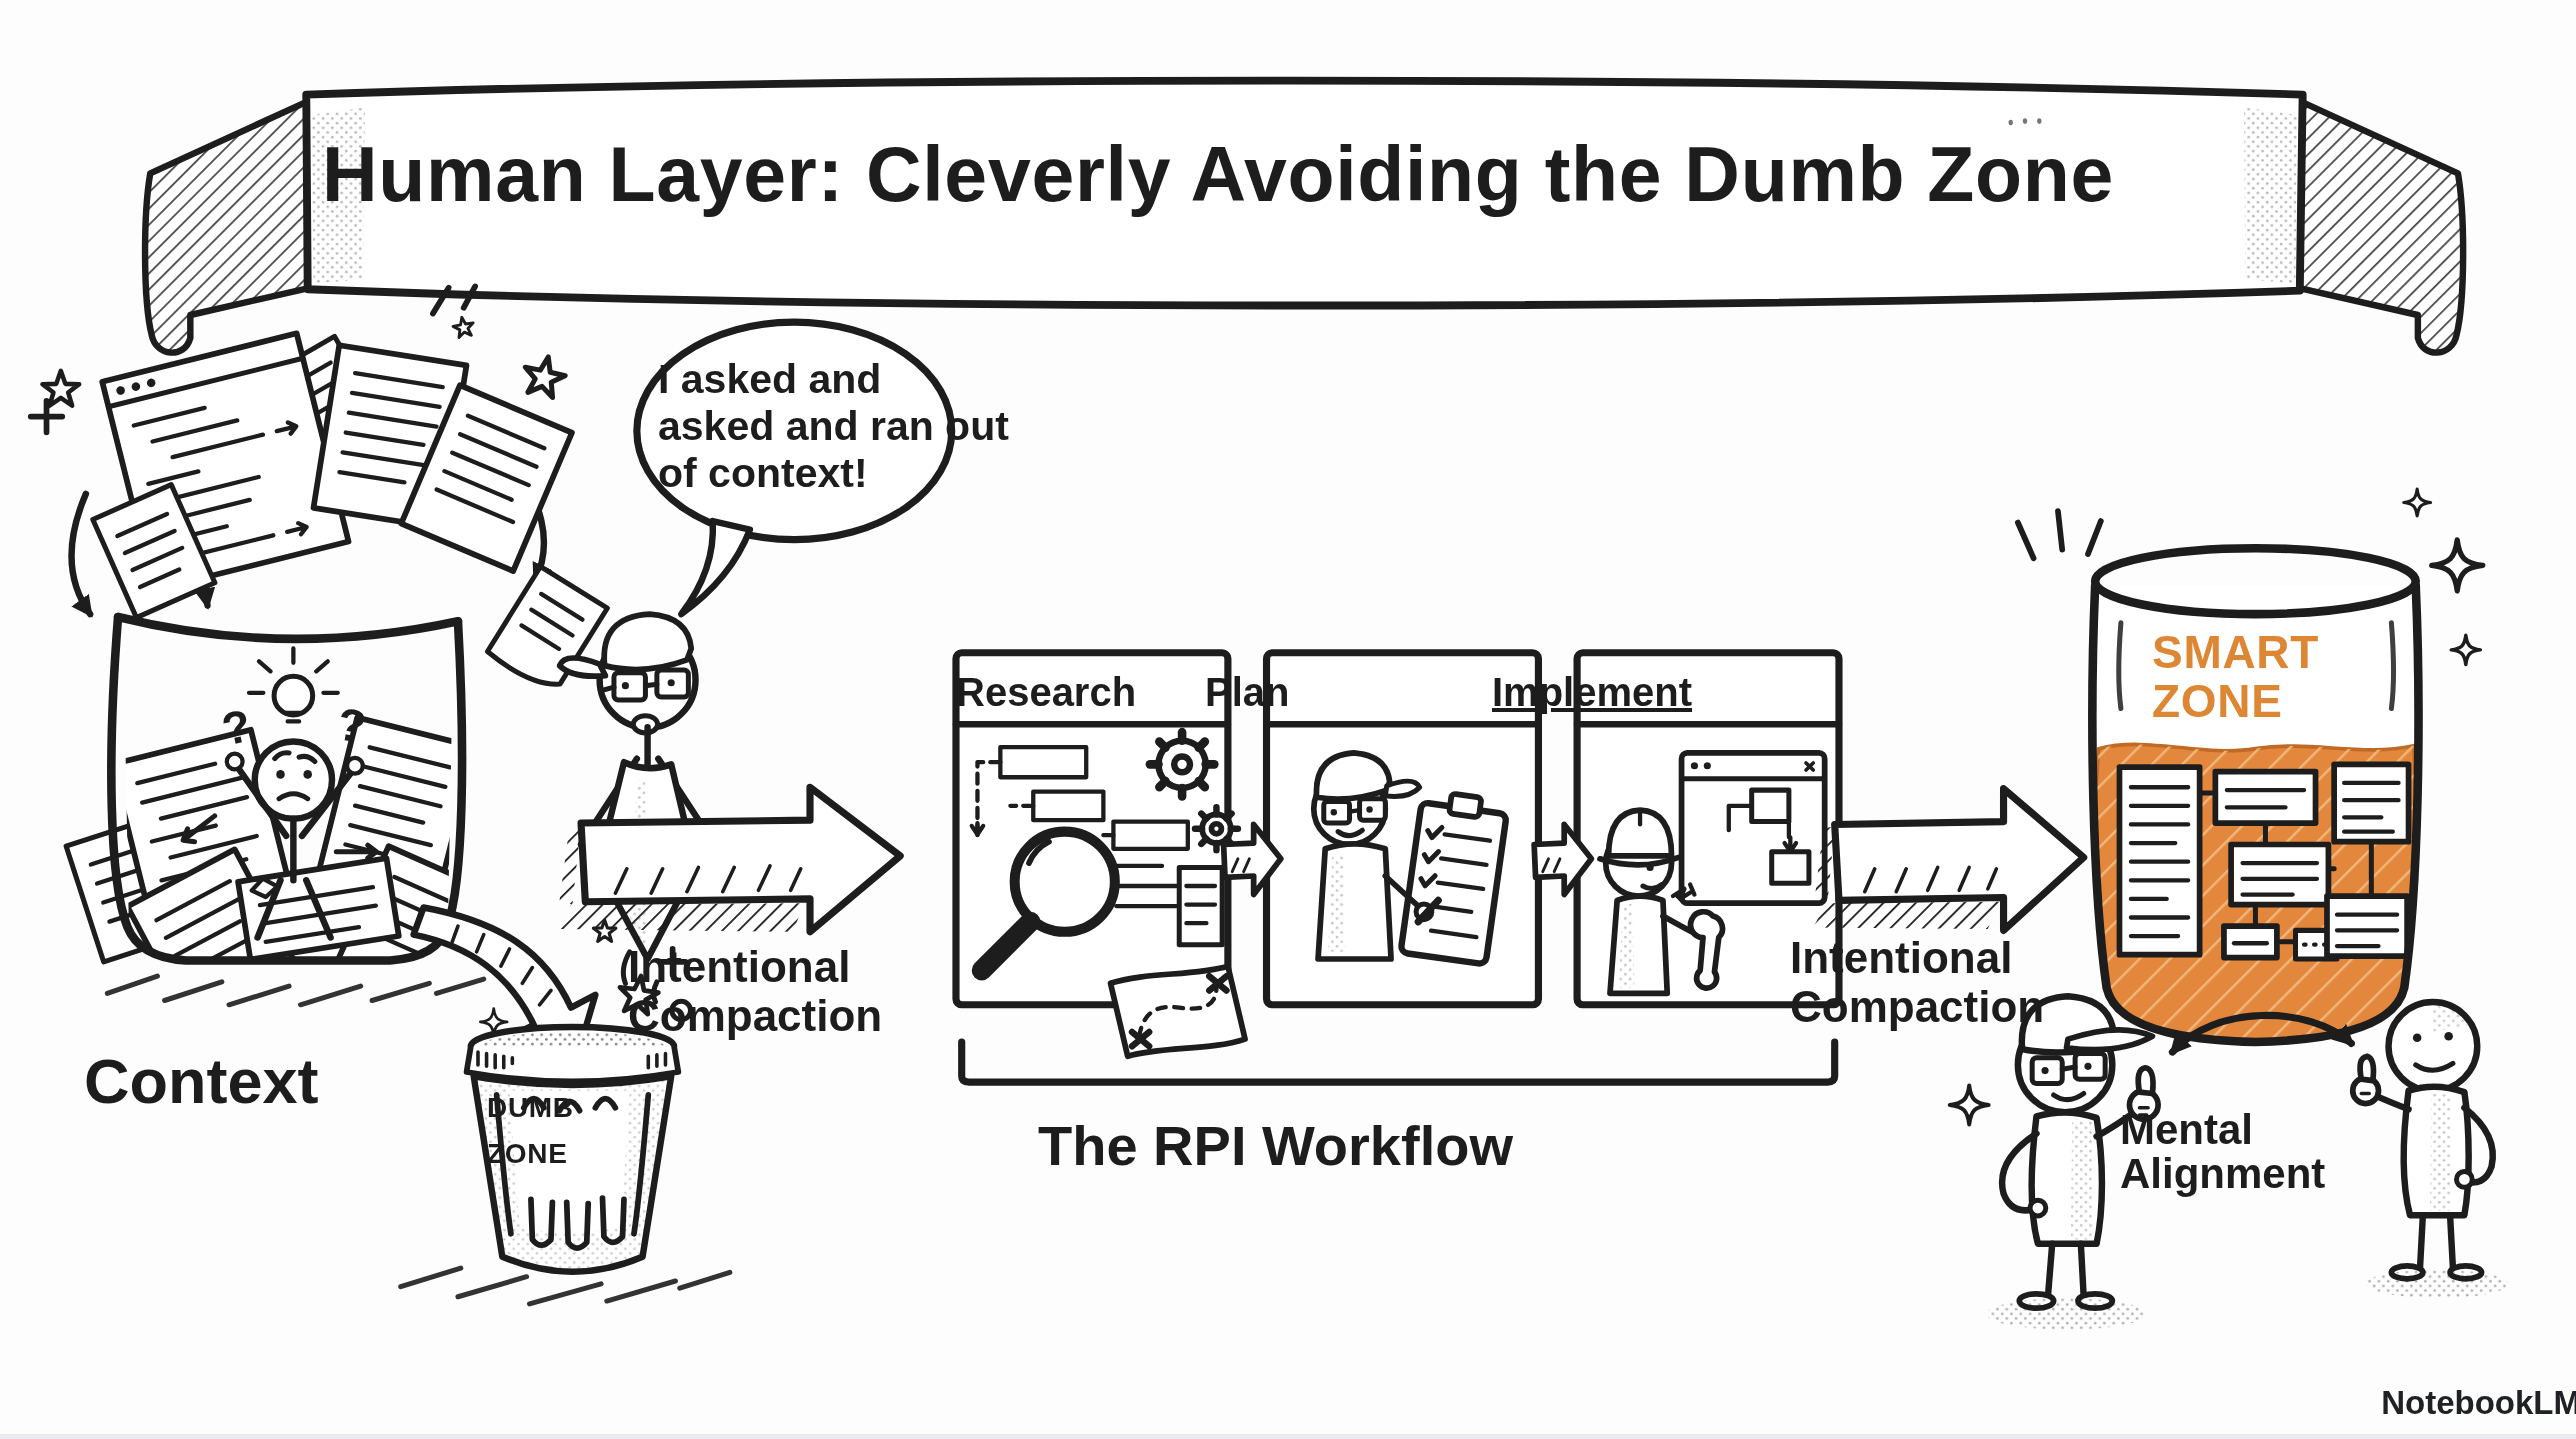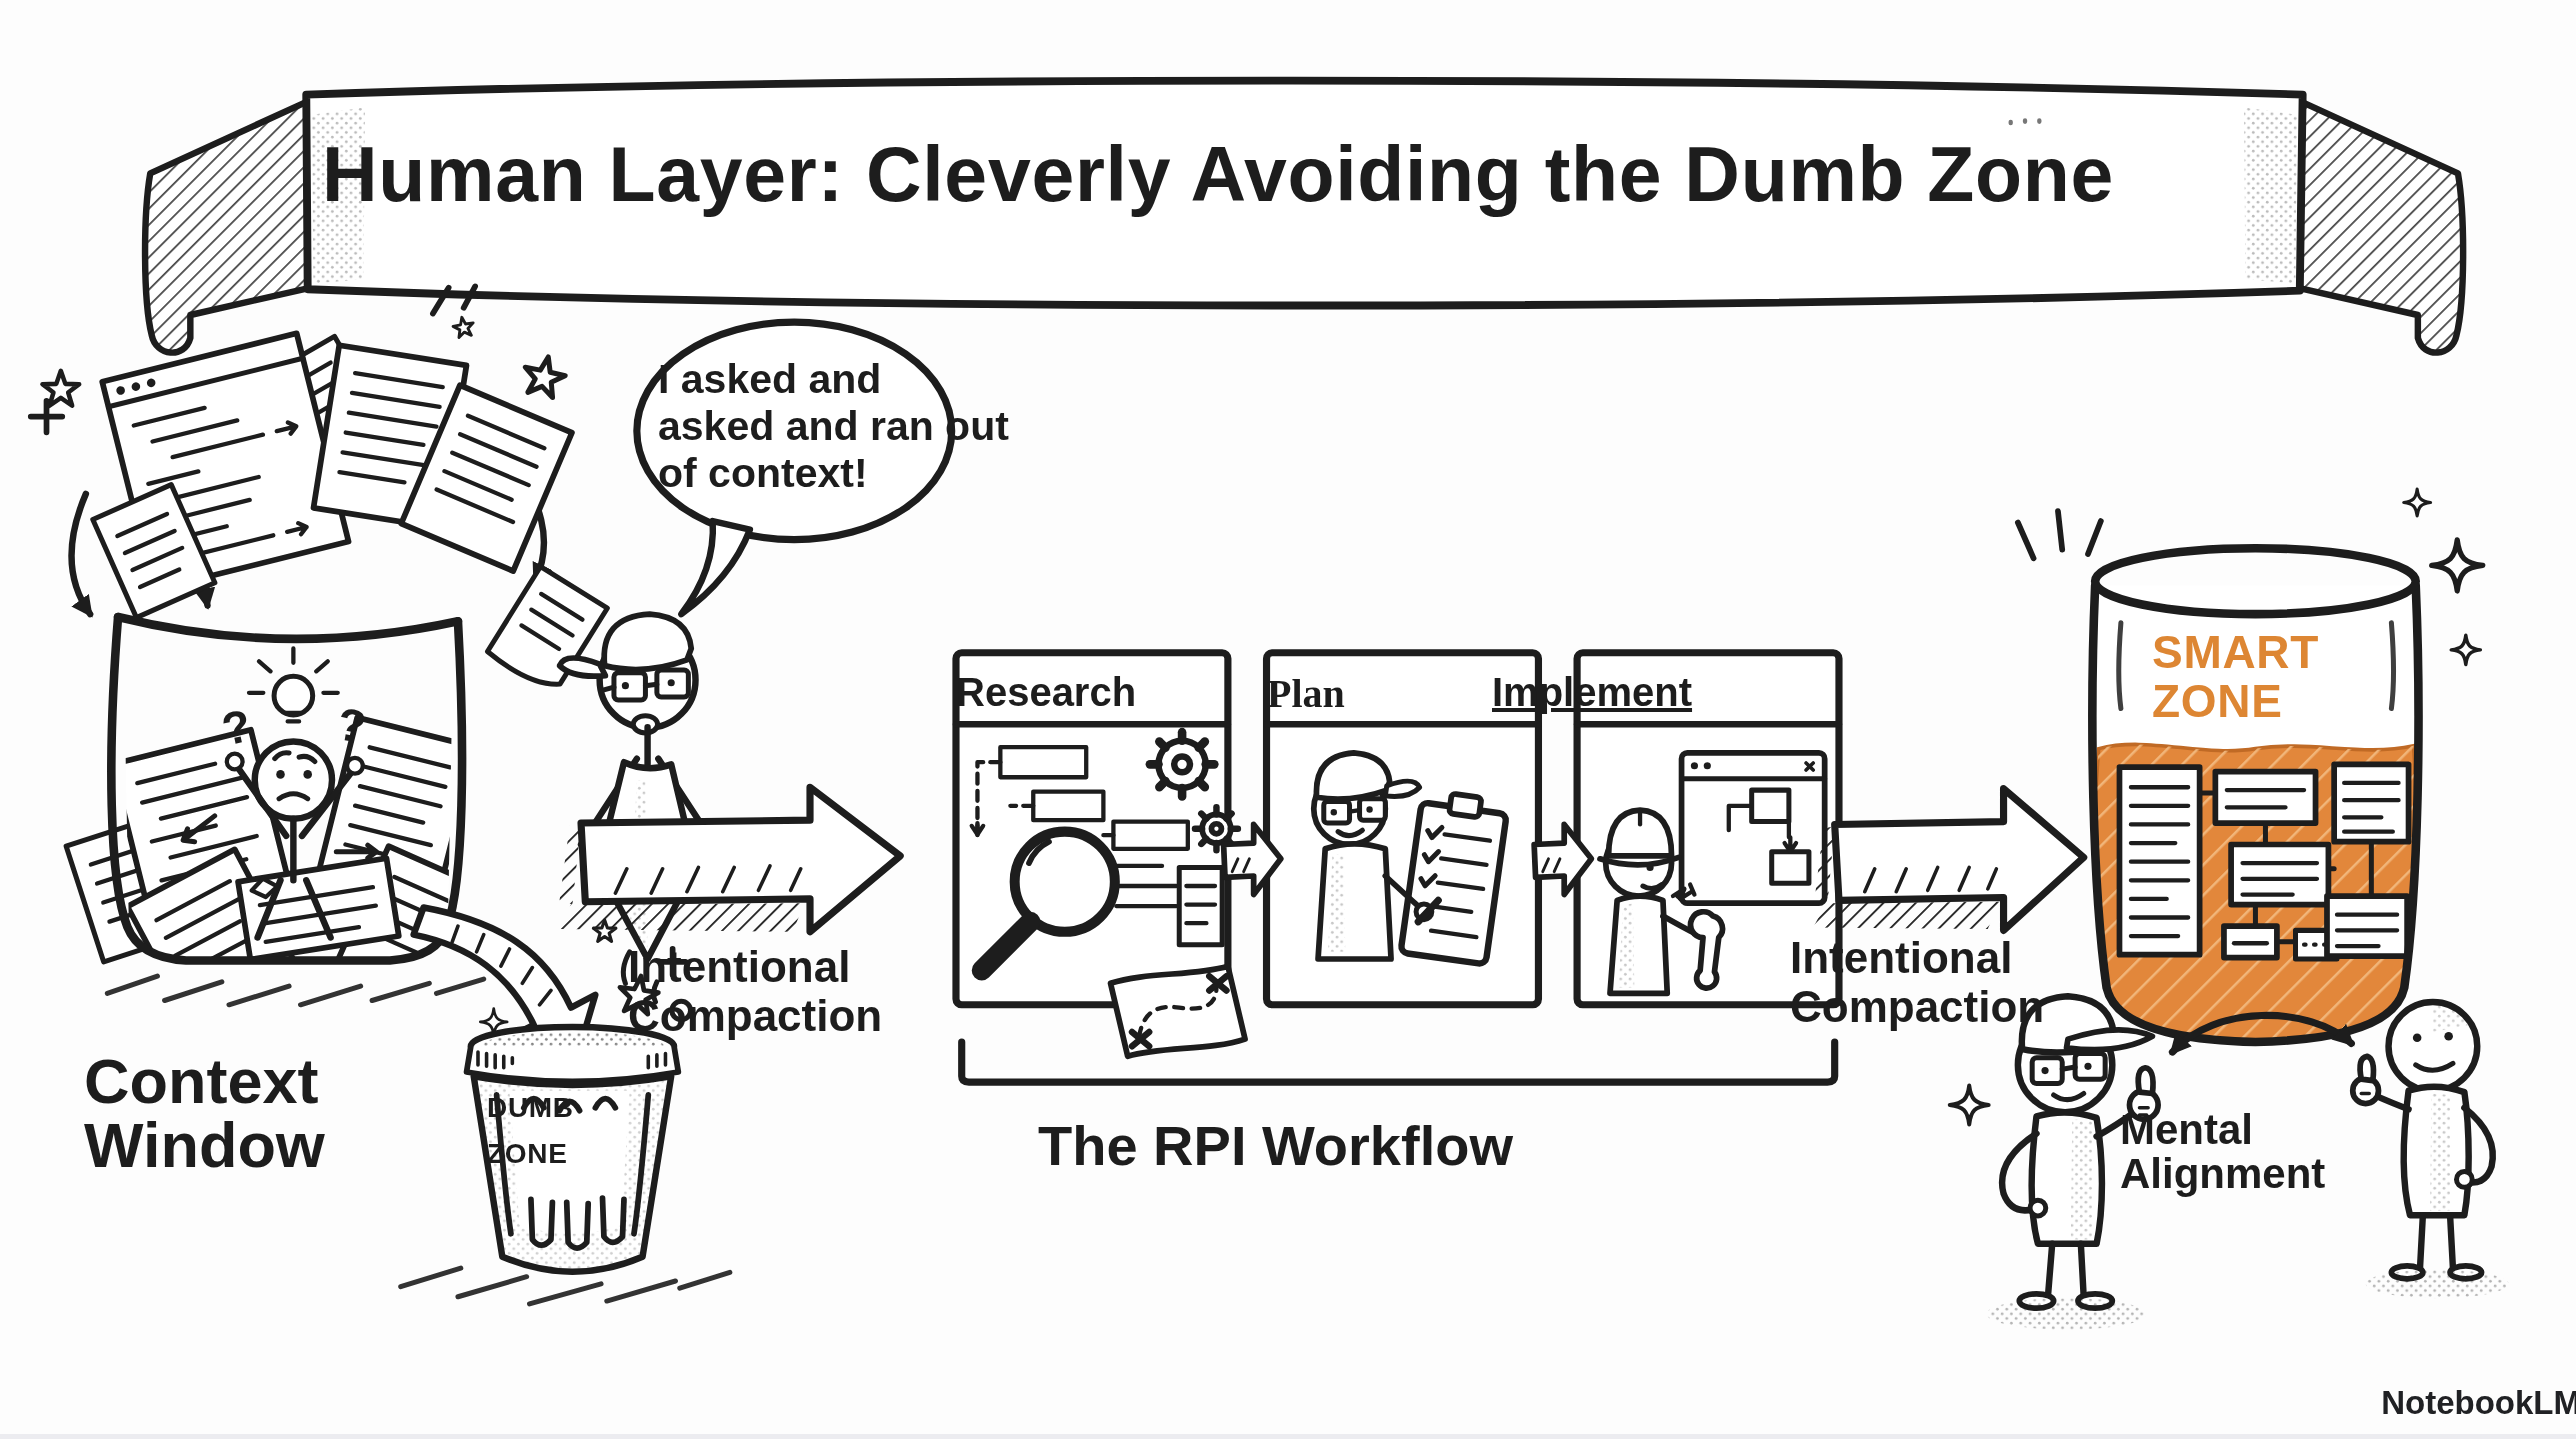--- a/index.html
+++ b/index.html
@@ -24,21 +24,21 @@
   }
   .title{left:322px;top:130px;width:1953px;font-size:77px;letter-spacing:0.7px;}
   .bubble-text{left:658px;top:356px;width:272px;font-size:41px;line-height:47px;}
   .ctx-label{left:84px;top:1049px;width:343px;font-size:63px;line-height:64px;}
   .dumb-label{left:487px;top:1085px;width:172px;font-size:28px;line-height:46px;letter-spacing:0.7px;}
   .comp-label{width:301px;font-size:44px;line-height:49px;}
   .comp-left{left:628px;top:942px;}
   .comp-right{left:1790px;top:933px;}
   .p-title{top:670px;font-size:40px;}
   .p-title.research{left:956px;width:272px;}
-  .p-title.plan{left:1267px;width:272px;font-family:Liberation Serif, serif;}
+  .p-title.plan{left:1205px;width:272px;}
   .p-title.implement{left:1492px;width:262px;text-decoration:underline;}
   .rpi-caption{left:1038px;top:1113px;width:716px;font-size:56px;}
   .smart-label{left:2152px;top:628px;width:208px;font-size:46px;line-height:49px;color:var(--accent-orange);letter-spacing:0.7px;}
   .mental-label{left:2120px;top:1108px;width:286px;font-size:42px;line-height:44px;}
   .watermark{
     position:absolute;z-index:3;left:2374px;top:1384px;width:199px;height:46px;
     display:flex;align-items:flex-start;gap:7.2px;color:#202124;
     font-size:33px;font-weight:bold;
   }
   .bottom-strip{position:absolute;z-index:2;left:0;bottom:0;width:2576px;height:6.4px;background:#ececf0;}
@@ -473,21 +473,20 @@
 <div class="lbl title">Human Layer: Cleverly Avoiding the Dumb Zone</div>
 
 <div class="lbl bubble-text">
   <div>I asked and</div>
   <div>asked and ran out</div>
   <div>of context!</div>
 </div>
 
 <div class="lbl ctx-label">
   <div>Context</div>
-  <div>Window</div>
 </div>
 
 <div class="lbl dumb-label">
   <div>DUMB</div>
   <div>ZONE</div>
 </div>
 
 <div class="lbl comp-label comp-left">
   <div>Intentional</div>
   <div>Compaction</div>

